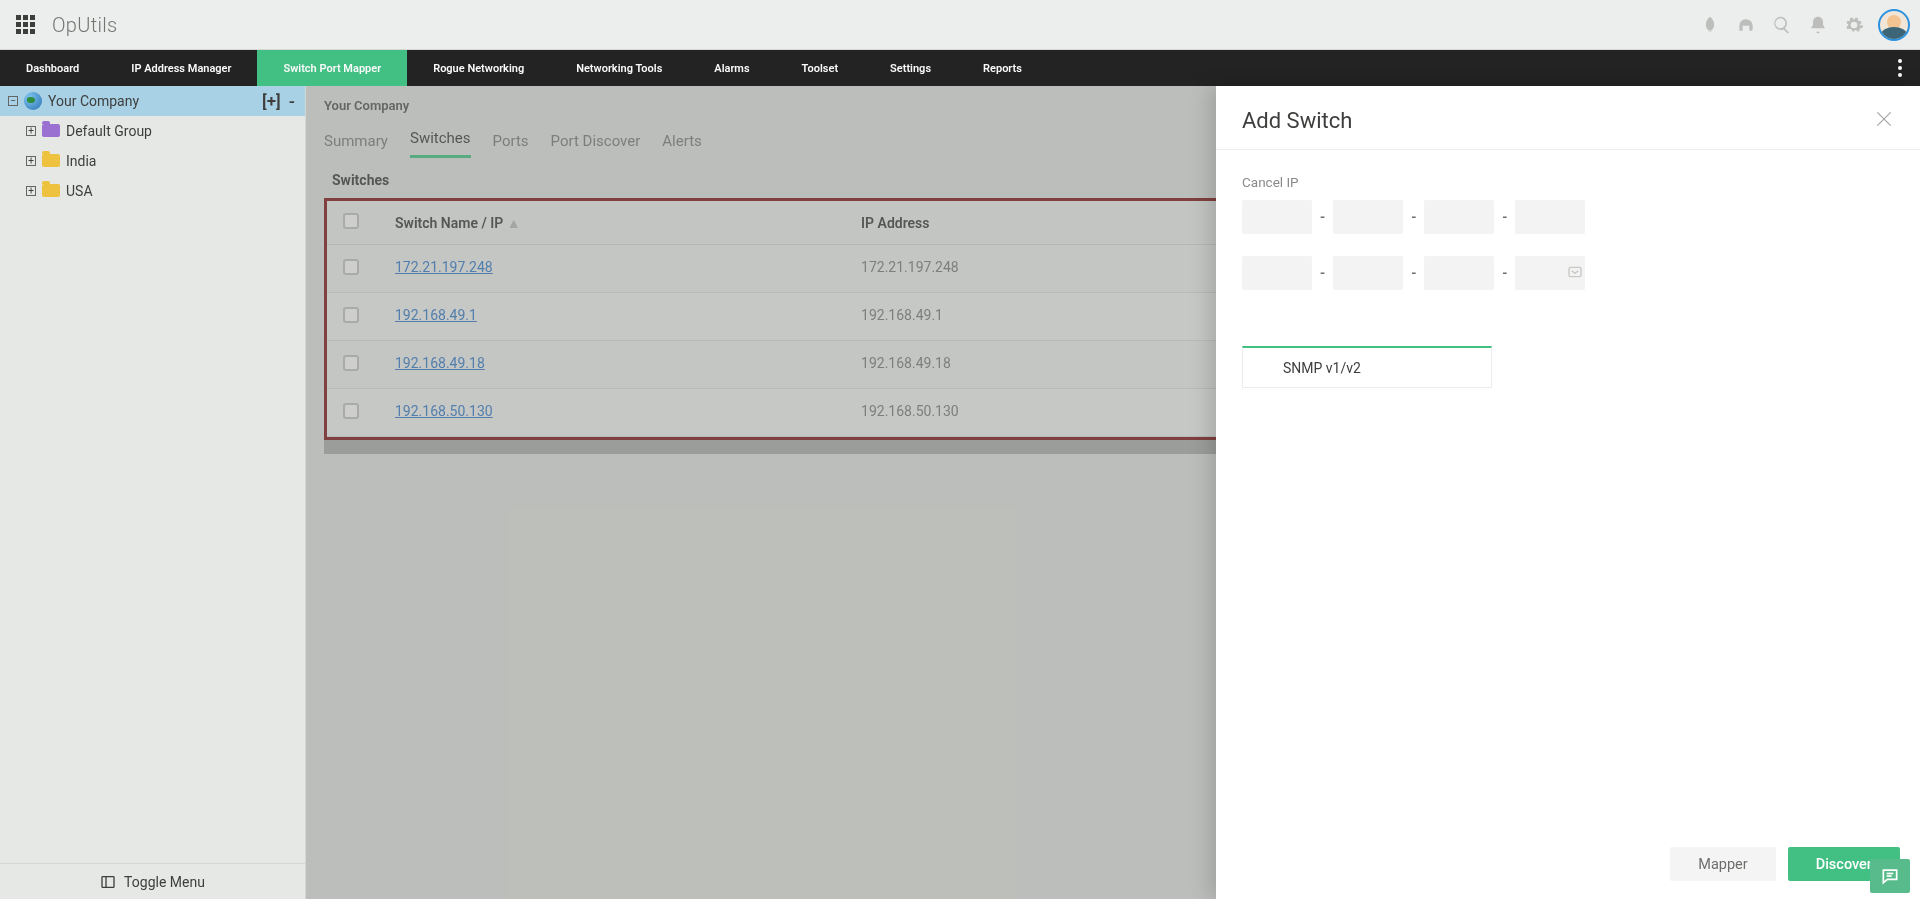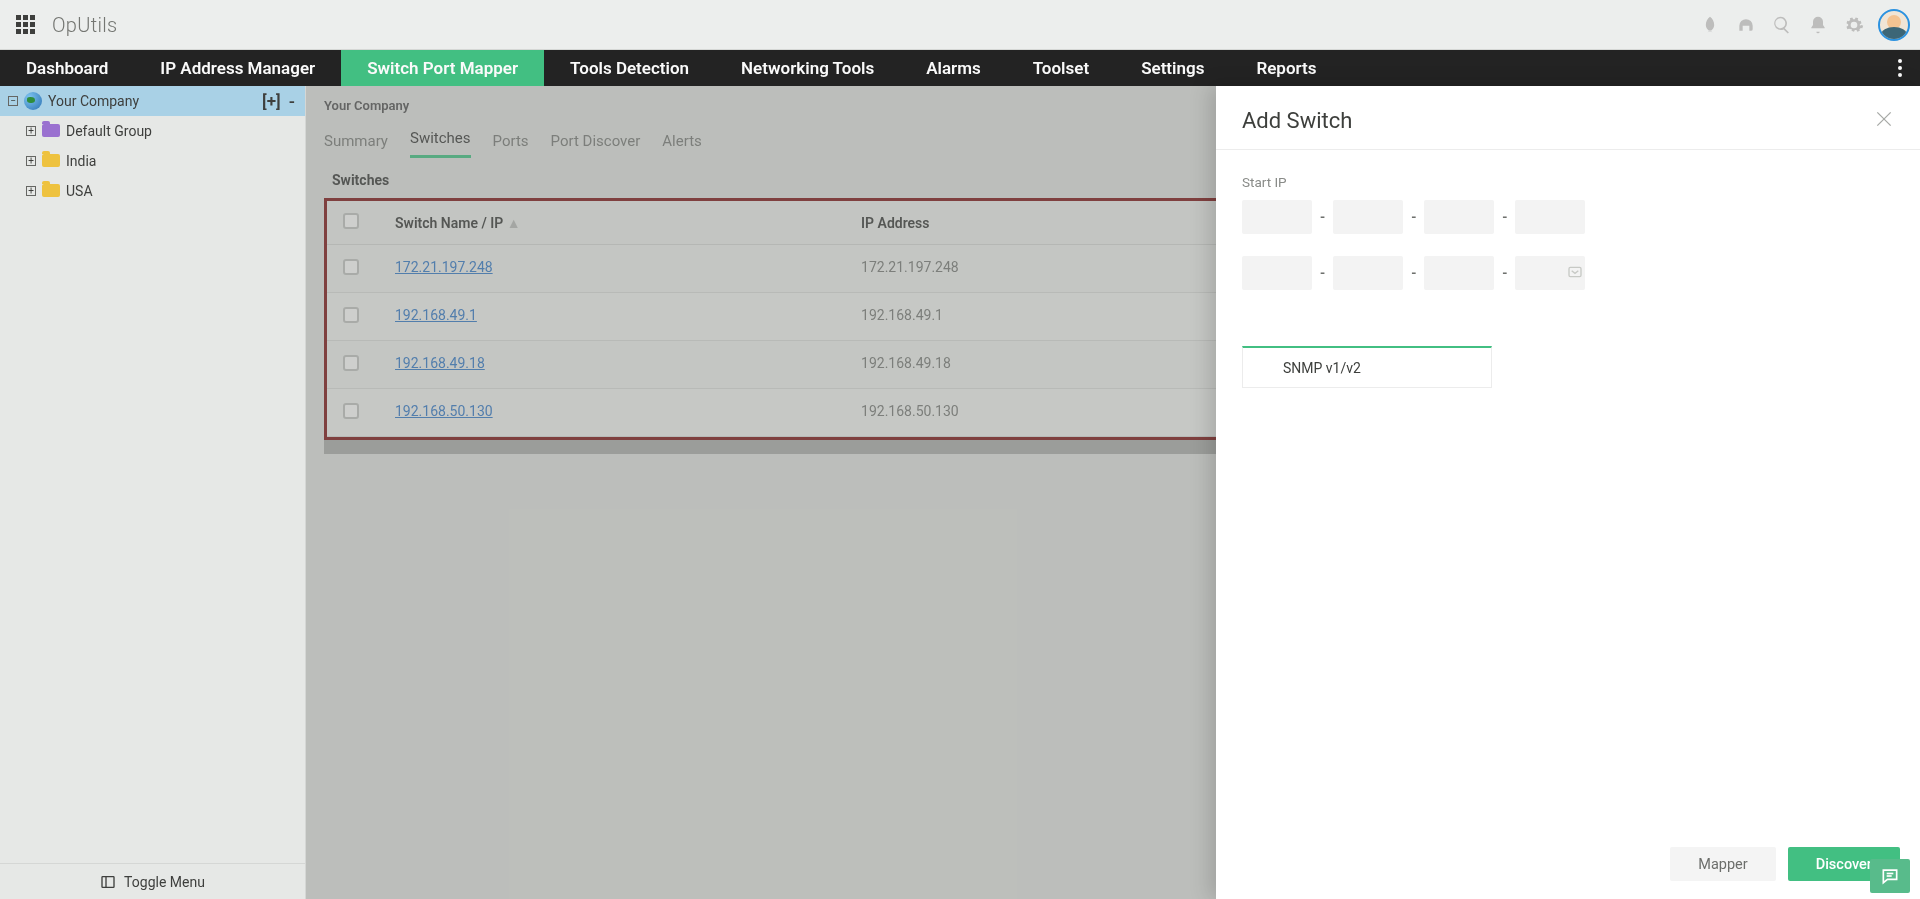--- a/index.html
+++ b/index.html
@@ -25,21 +25,21 @@
   .brand{font-size:20px;color:#747672;font-weight:300;letter-spacing:.3px;}
   .topbar .spacer{flex:1;}
   .topbar .ticon{width:32px;height:32px;display:flex;align-items:center;justify-content:center;color:#bdbdbc;margin-left:4px;cursor:pointer;}
   .topbar svg{width:20px;height:20px;fill:#bdbdbc;}
   .avatar{width:32px;height:32px;border-radius:50%;border:2px solid #2b92e0;background:#f0e5d6;margin-left:8px;position:relative;overflow:hidden;}
   .avatar::before{content:"";position:absolute;top:4px;left:50%;transform:translateX(-50%);width:14px;height:14px;border-radius:50%;background:#f3c392;}
   .avatar::after{content:"";position:absolute;bottom:-4px;left:50%;transform:translateX(-50%);width:26px;height:16px;border-radius:50% 50% 0 0;background:#3c6677;}
 
   
   .mainnav{height:36px;background:var(--nav);display:flex;align-items:stretch;color:#fafafa;}
-  .mainnav .tab{display:flex;align-items:center;justify-content:center;padding:0 26px;font-size:17px;font-weight:600;cursor:pointer;white-space:nowrap;}
+  .mainnav .tab{display:flex;align-items:center;justify-content:center;padding:0 26px;font-size:11px;font-weight:600;cursor:pointer;white-space:nowrap;}
   .mainnav .tab.active{background:var(--green2);}
   .mainnav .spacer{flex:1;}
   .mainnav .kebab{display:flex;flex-direction:column;justify-content:center;align-items:center;gap:3px;width:40px;cursor:pointer;}
   .mainnav .kebab span{width:4px;height:4px;background:#fafafa;border-radius:50%;}
 
   
   .content{display:flex;height:calc(899px - 50px - 36px);}
   .leftpane{width:306px;background:#e6e8e6;display:flex;flex-direction:column;border-right:1px solid #d5d7d5;}
   .viewtabs{display:flex;height:38px;}
   .viewtabs .vt{flex:1;display:flex;align-items:center;justify-content:center;font-weight:600;cursor:pointer;color:#9aa0a0;background:#fdfdfd;}
@@ -164,21 +164,21 @@
         <path d="M12 8a4 4 0 100 8 4 4 0 000-8zm9 4l2 1-1 3-2-.5a7 7 0 01-1.5 1.5l.5 2-3 1-1-2h-2l-1 2-3-1 .5-2A7 7 0 016 16.5L4 17l-1-3 2-1v-2L3 10l1-3 2 .5A7 7 0 017.5 6L7 4l3-1 1 2h2l1-2 3 1-.5 2A7 7 0 0118 7.5l2-.5 1 3-2 1v2z"></path>
       </svg>
     </div>
   <div class="avatar"></div>
 </div>
 
 <div class="mainnav">
   <div class="tab">Dashboard</div>
   <div class="tab">IP Address Manager</div>
   <div class="tab active">Switch Port Mapper</div>
-  <div class="tab">Tools Detection</div>
+  <div class="tab">Rogue Networking</div>
   <div class="tab">Networking Tools</div>
   <div class="tab">Alarms</div>
   <div class="tab">Toolset</div>
   <div class="tab">Settings</div>
   <div class="tab">Reports</div>
   <div class="spacer"></div>
   <div class="kebab">
       <span></span>
       <span></span>
       <span></span>
@@ -297,21 +297,21 @@
     <div class="sp-title">Add Switch</div>
     <div class="sp-close">
       <svg viewBox="0 0 24 24" fill="none" stroke-width="1.5">
           <line x1="4" y1="4" x2="20" y2="20"></line>
           <line x1="20" y1="4" x2="4" y2="20"></line>
         </svg>
     </div>
   </div>
   <div class="sp-hr"></div>
   <div class="sp-body">
-    <div class="fld-label">Start IP</div>
+    <div class="fld-label">Cancel IP</div>
     <div class="ip-row">
       <input class="octet" style="">
       <span class="dash">-</span>
       <input class="octet" style="">
       <span class="dash">-</span>
       <input class="octet" style="">
       <span class="dash">-</span>
       <input class="octet" style="">
     </div>
 

